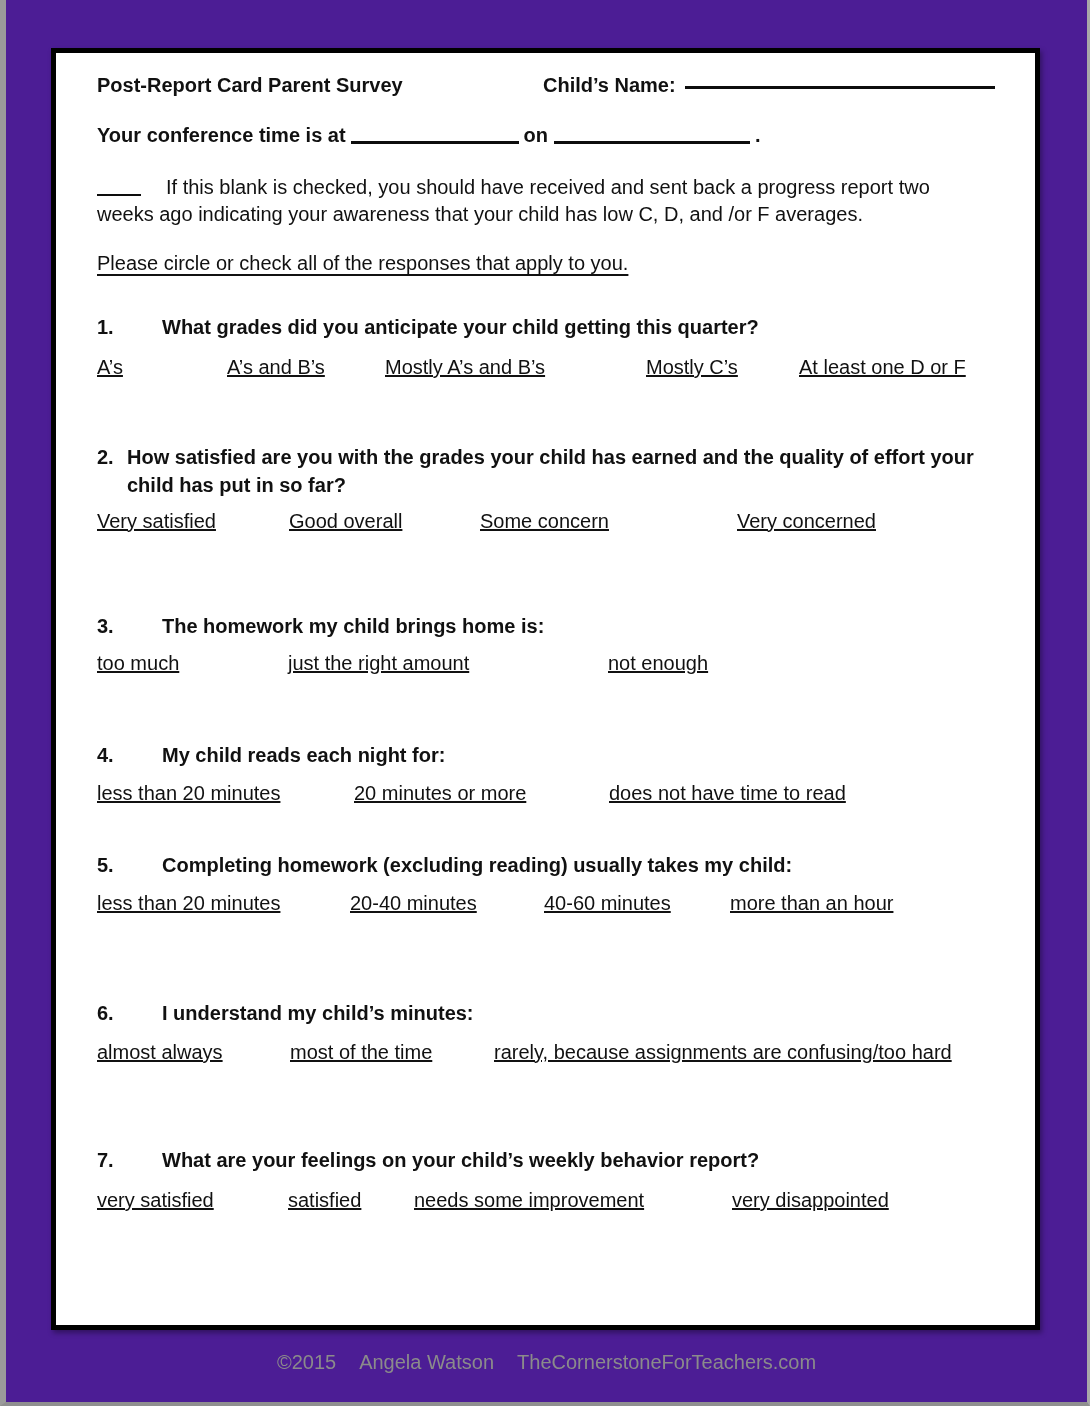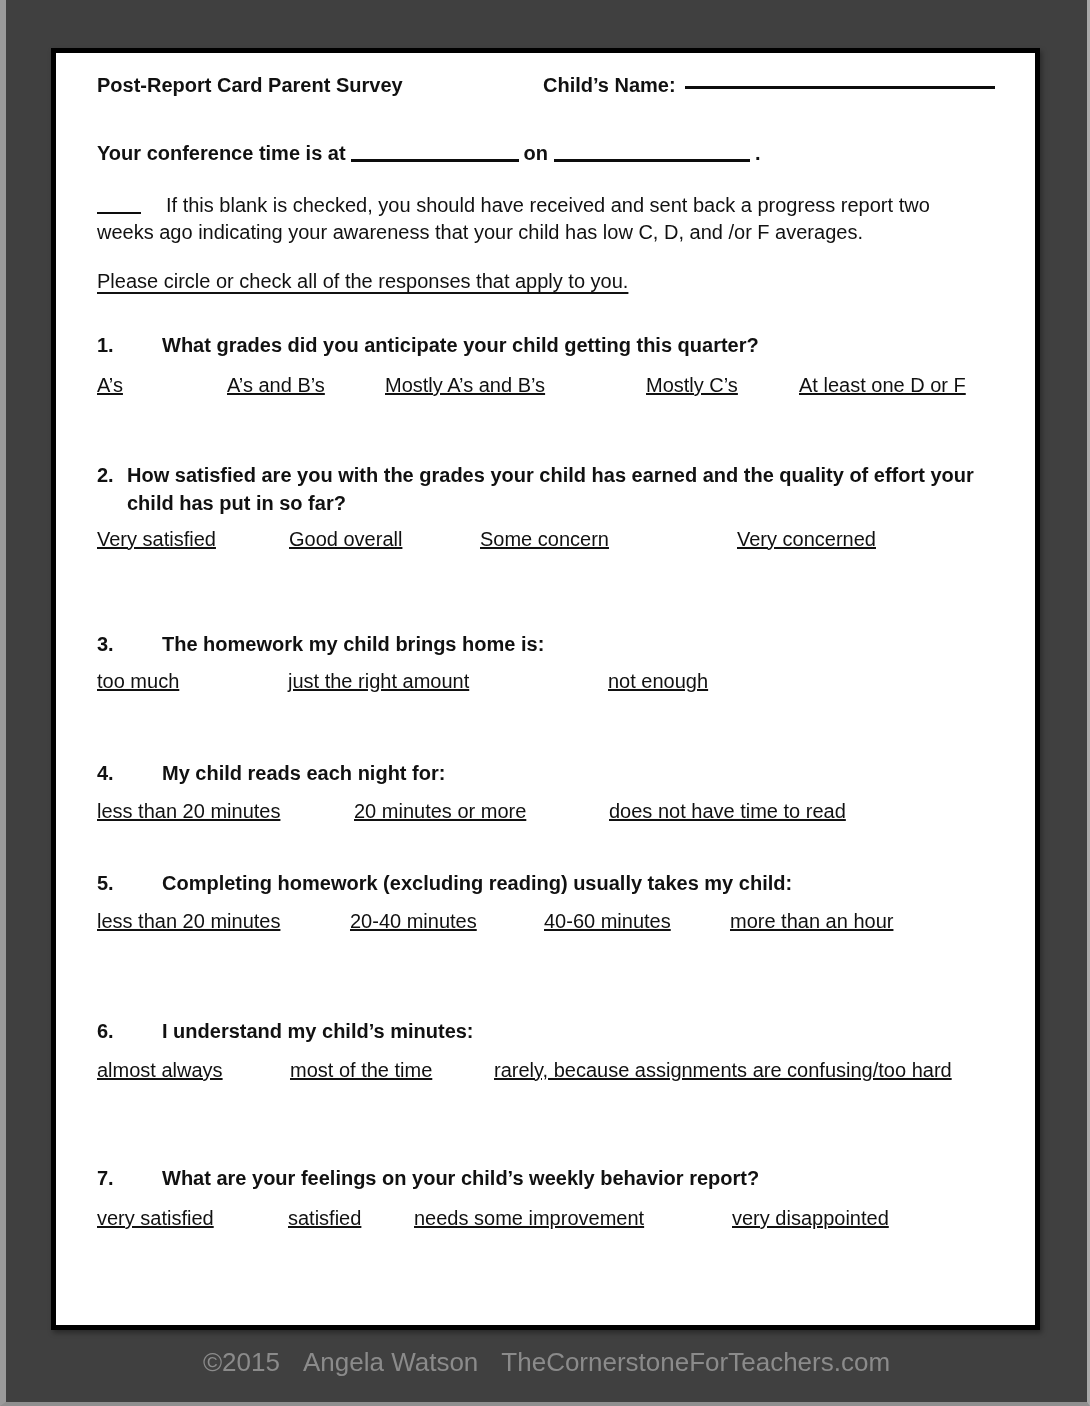--- a/index.html
+++ b/index.html
@@ -1,20 +1,20 @@
 <!DOCTYPE html>
 <html><head>
 <meta charset="utf-8">
 <style>
   * { margin:0; padding:0; box-sizing:border-box; }
   html,body { width:1090px; height:1406px; background:#ffffff; overflow:hidden; }
   body { font-family:"Liberation Sans","DejaVu Sans",sans-serif; color:#111; }
 
   .page-frame {
-    position:relative; width:1090px; height:1406px; background:#404040;
+    position:relative; width:1090px; height:1406px; background:#4c1d95;
     border-left:6px solid #9a9a9a; border-right:3px solid #a8a8a8; border-bottom:4px solid #8f8f8f;
   }
 
   .form-border {
     position:absolute; left:45px; top:48px; width:989px; height:1282px;
     border:5px solid #000; background:#fff;
     box-shadow:2px 3px 5px rgba(0,0,0,0.35);
   }
 
   .form-content { position:relative; padding:18px 40px 0 41px; font-size:20px; }
@@ -23,21 +23,21 @@
   .blank { display:inline-block; border-bottom:3px solid #0d0d0d; height:4px; vertical-align:baseline; transform:translateY(2px); }
 
   
   .header-row { position:relative; height:28px; line-height:28px; }
   .page-title { font-weight:bold; }
   .name-group { position:absolute; left:446px; right:0; top:0; display:flex; align-items:center; line-height:28px; }
   .name-label { font-weight:bold; white-space:nowrap; }
   .name-blank { flex:1; margin-left:9px; }
 
   
-  .conference { margin-top:40px; line-height:28px; font-weight:bold; white-space:nowrap; }
+  .conference { margin-top:22px; line-height:28px; font-weight:bold; white-space:nowrap; }
   .conf-blank-time { width:168px; margin:0 5px; }
   .conf-blank-date { width:196px; margin:0 5px 0 6px; }
 
   
   .note { margin-top:25px; line-height:27px; max-width:856px; }
   .note-blank { width:44px; margin-right:25px; border-bottom-width:2px; }
 
   
   .instructions {
     margin-top:21px; line-height:28px; font-weight:normal;
@@ -67,21 +67,21 @@
   .q3 .opt1{left:0}   .q3 .opt2{left:191px} .q3 .opt3{left:511px}
   .q4 .opt1{left:0}   .q4 .opt2{left:257px} .q4 .opt3{left:512px}
   .q5 .opt1{left:0}   .q5 .opt2{left:253px} .q5 .opt3{left:447px} .q5 .opt4{left:633px}
   .q6 .opt1{left:0}   .q6 .opt2{left:193px} .q6 .opt3{left:397px}
   .q7 .opt1{left:0}   .q7 .opt2{left:191px} .q7 .opt3{left:317px} .q7 .opt4{left:635px}
 
   
   .page-footer {
     position:absolute; left:0; right:0; top:1348px; height:30px;
     display:flex; justify-content:center; align-items:baseline; gap:23px;
-    color:#8b8b8b; font-size:26px; line-height:28px;
+    color:#8b8b8b; font-size:20px; line-height:28px;
   }
 </style>
 </head>
 <body>
 
 <div class="page-frame">
 
   <div class="form-border">
     <div class="form-content">
 

